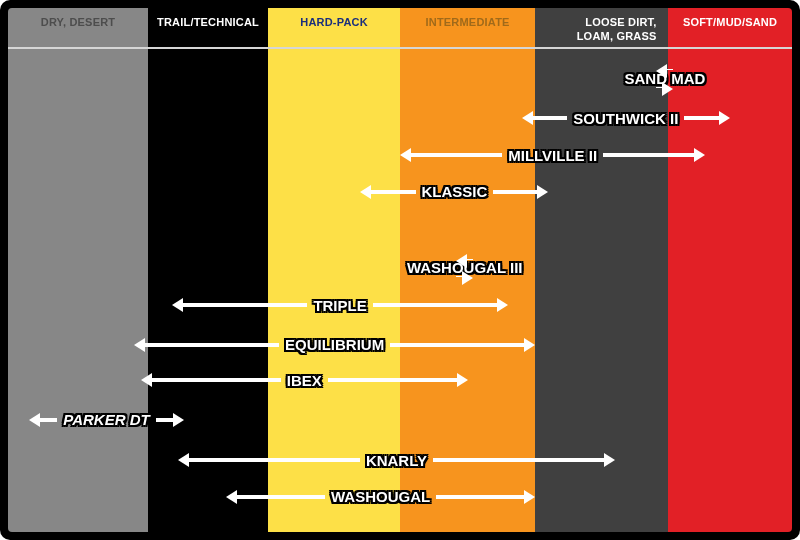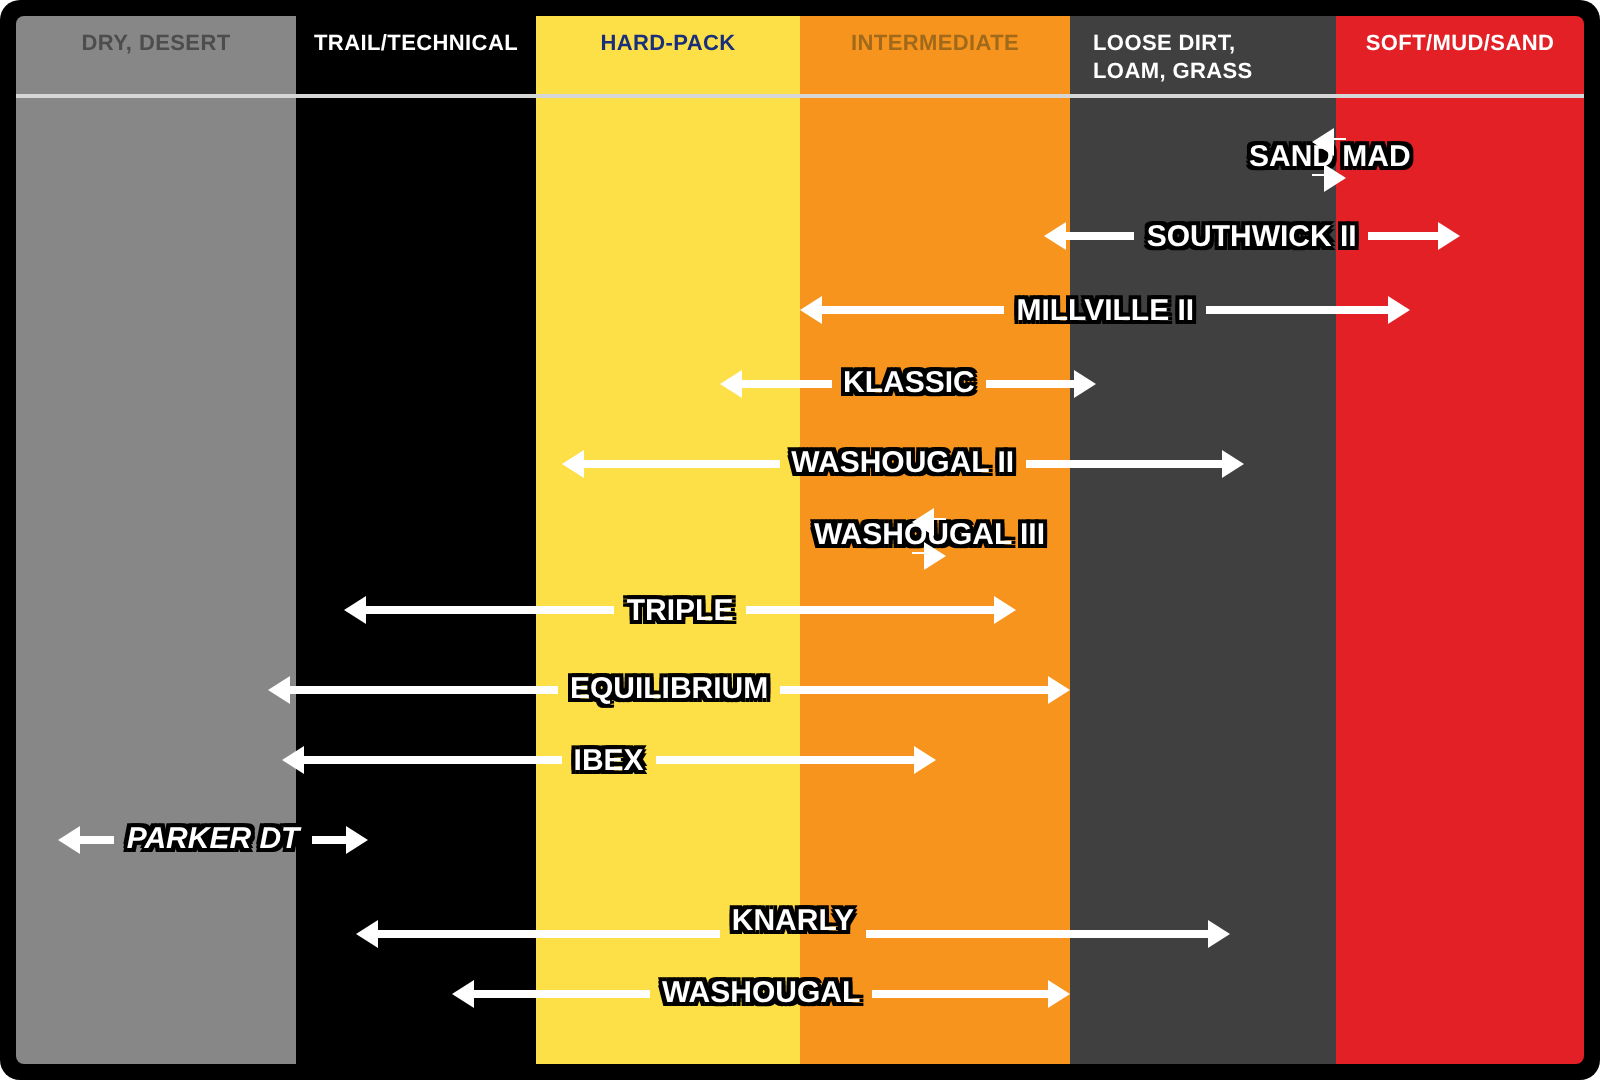--- a/index.html
+++ b/index.html
@@ -7,21 +7,21 @@
   .stage{
     width:800px;height:540px;box-sizing:border-box;
     background:#000;padding:8px;border-radius:10px;position:relative;
   }
   .chart{
     position:relative;width:784px;height:524px;overflow:hidden;border-radius:4px;
   }
   .columns{display:flex;height:100%;width:100%;}
   .col{height:100%;display:flex;justify-content:center;box-sizing:border-box;}
   .col-header{
-    padding-top:8px;font-size:11px;font-weight:bold;text-align:left;
+    padding-top:8px;font-size:11px;font-weight:bold;text-align:right;
     line-height:1.25;letter-spacing:0.2px;max-width:110px;
   }
   .header-line{
     position:absolute;left:0;right:0;top:39px;height:2px;background:#d6d6d6;z-index:2;
   }
   .arrows{position:absolute;inset:0;z-index:3;}
   .arrow-row{
     position:absolute;display:flex;align-items:center;height:18px;
     transform:translateY(-50%);
   }
@@ -85,25 +85,20 @@
         <div class="arrow-row" style="left: 50.01%; width: 38.926%; top: 28.1%;">
           <div class="seg hl"></div>
           <div class="tire-label">MILLVILLE II</div>
           <div class="seg hr"></div>
         </div>
         <div class="arrow-row" style="left: 44.958%; width: 23.968%; top: 35.1%;">
           <div class="seg hl"></div>
           <div class="tire-label">KLASSIC</div>
           <div class="seg hr"></div>
         </div>
-        <div class="arrow-row" style="left: 34.854%; width: 43.4%; top: 42.7%;">
-          <div class="seg hl"></div>
-          <div class="tire-label">WASHOUGAL II</div>
-          <div class="seg hr"></div>
-        </div>
         <div class="arrow-row" style="left: 33.17%; width: 50.172%; top: 49.6%; flex-direction: column;">
           <div class="seg hl"></div>
           <div class="tire-label">WASHOUGAL III</div>
           <div class="seg hr"></div>
         </div>
         <div class="arrow-row" style="left: 20.922%; width: 42.864%; top: 56.7%;">
           <div class="seg hl"></div>
           <div class="tire-label">TRIPLE</div>
           <div class="seg hr"></div>
         </div>
@@ -115,21 +110,21 @@
         <div class="arrow-row" style="left: 16.967%; width: 41.653%; top: 71%;">
           <div class="seg hl"></div>
           <div class="tire-label">IBEX</div>
           <div class="seg hr"></div>
         </div>
         <div class="arrow-row" style="left: 2.679%; width: 19.774%; top: 78.6%; font-style: italic;">
           <div class="seg hl"></div>
           <div class="tire-label">PARKER DT</div>
           <div class="seg hr"></div>
         </div>
-        <div class="arrow-row" style="left: 21.6875%; width: 55.7185%; top: 86.3%; align-items: flex-end;">
+        <div class="arrow-row" style="left: 21.6875%; width: 55.7185%; top: 86.3%;">
           <div class="seg hl"></div>
           <div class="tire-label">KNARLY</div>
           <div class="seg hr"></div>
         </div>
         <div class="arrow-row" style="left: 27.8115%; width: 39.4185%; top: 93.3%;">
           <div class="seg hl"></div>
           <div class="tire-label">WASHOUGAL</div>
           <div class="seg hr"></div>
         </div>
       </div>

